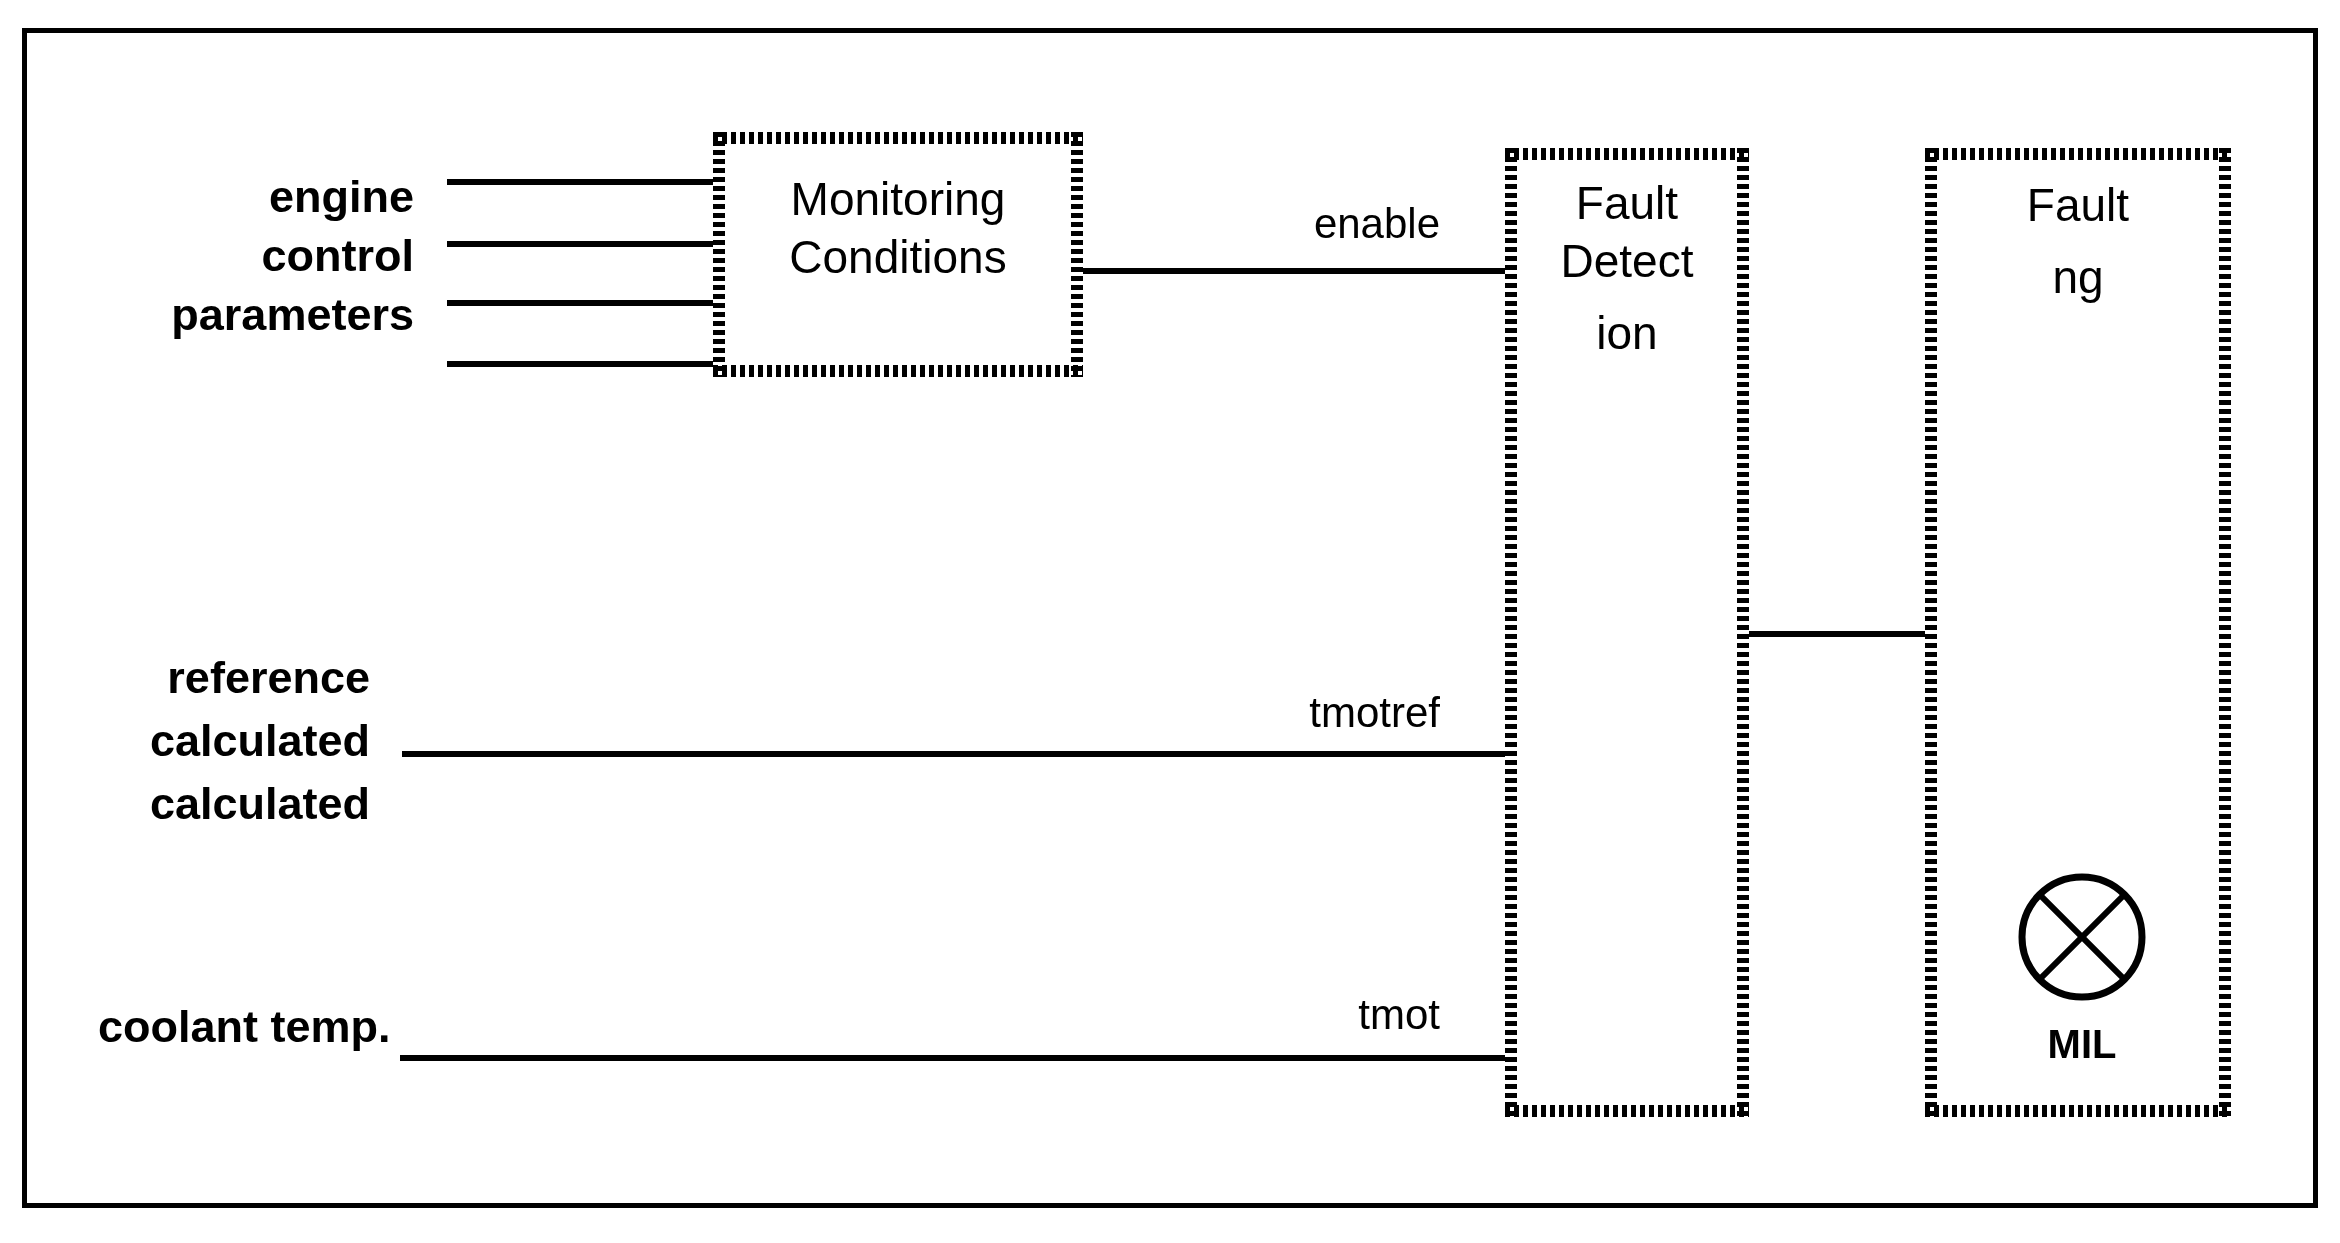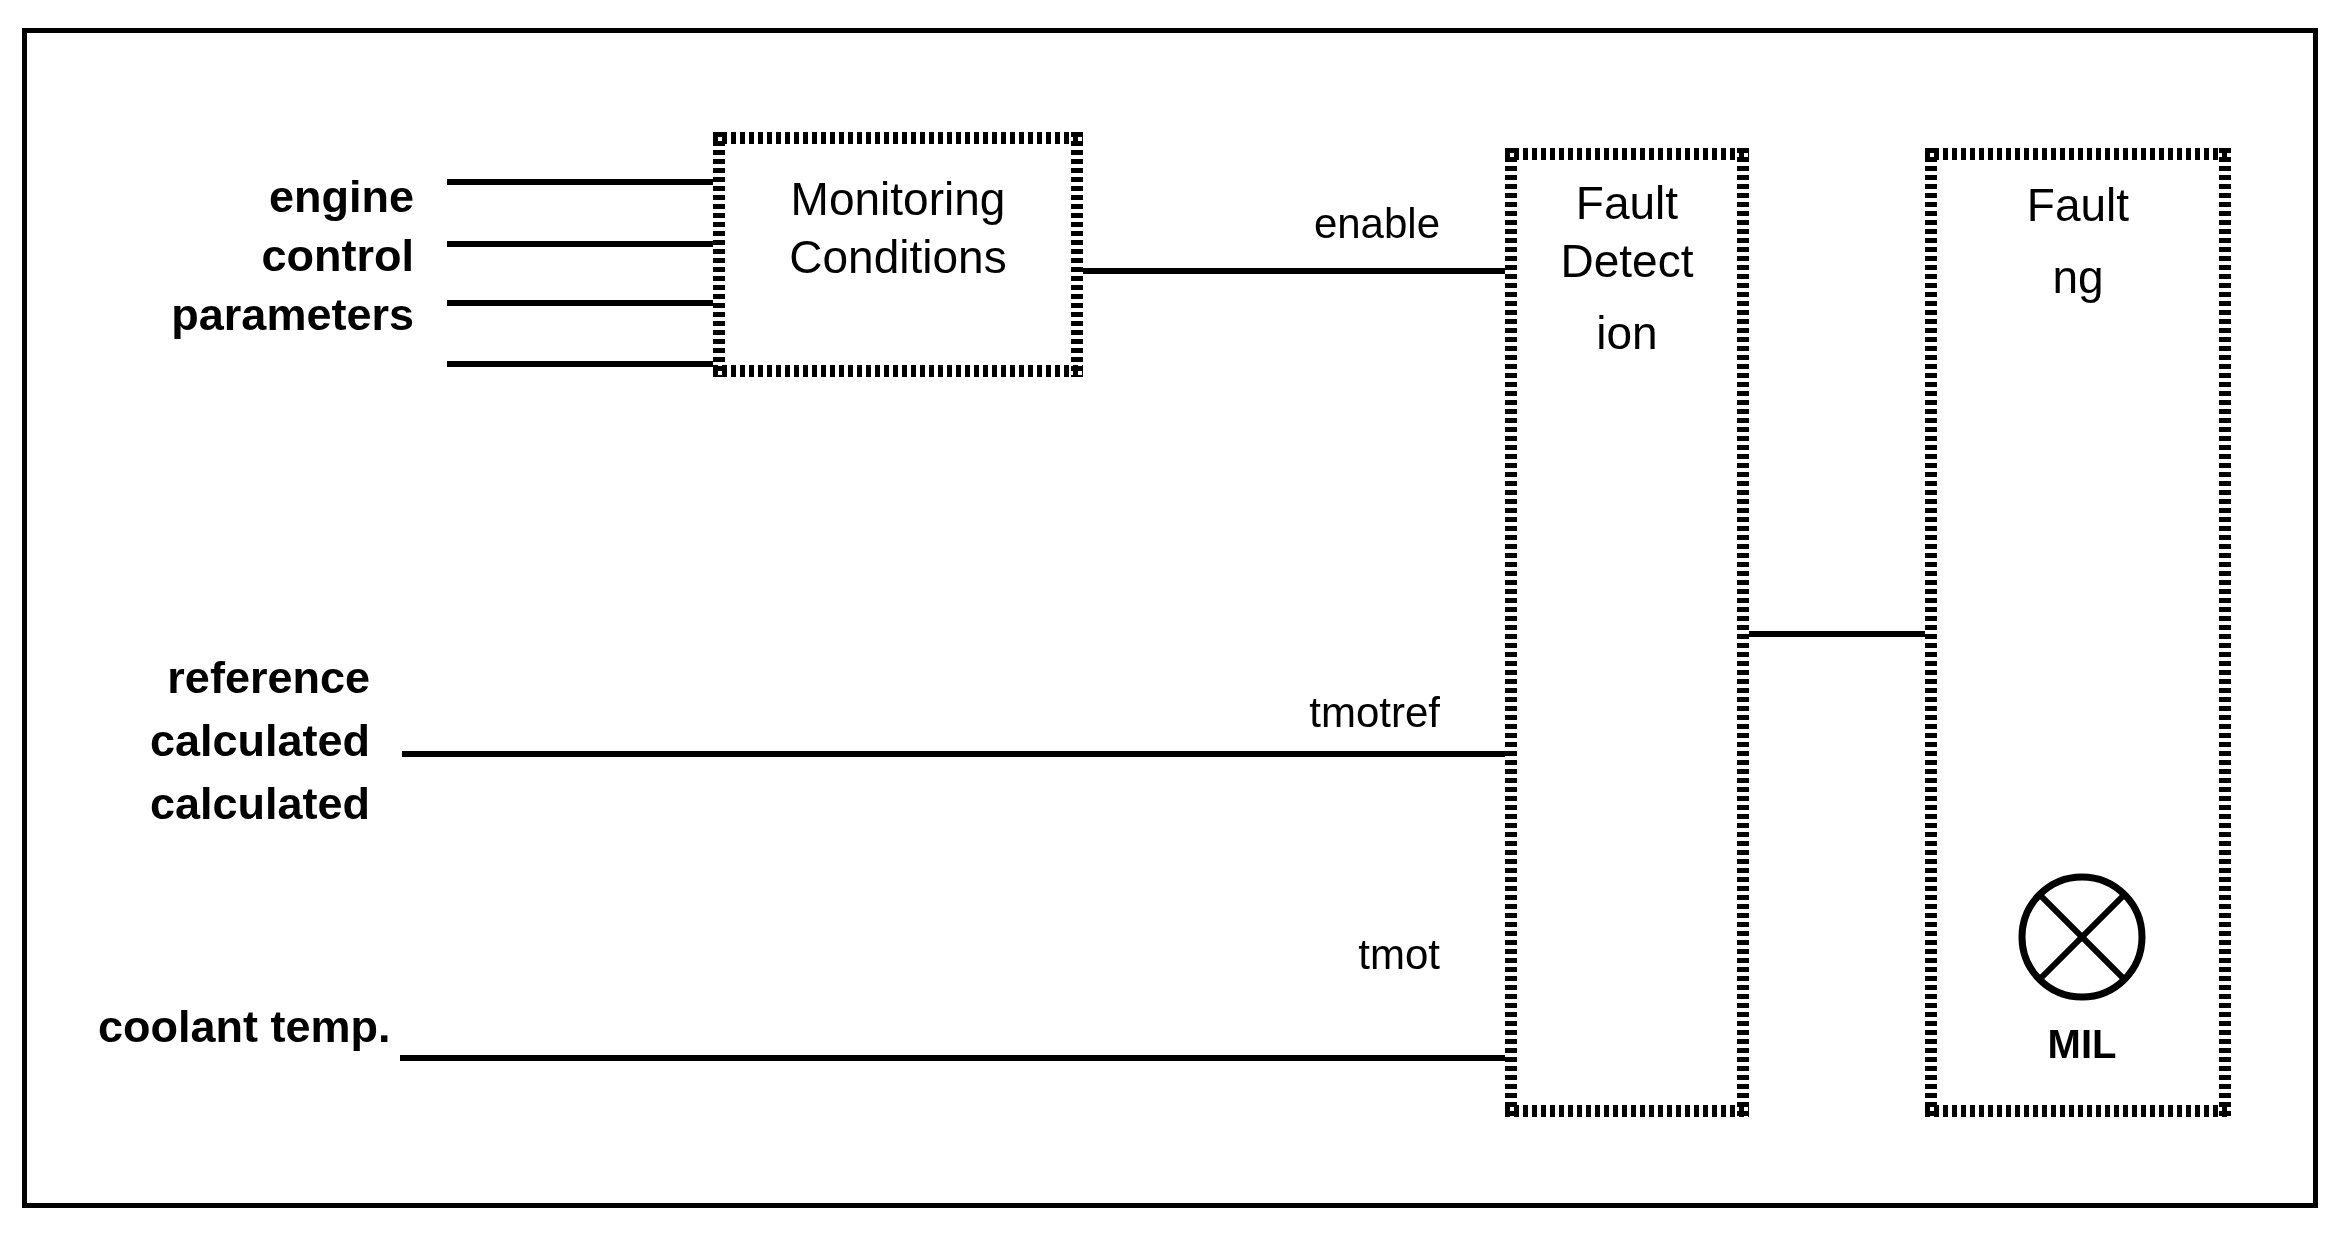--- a/index.html
+++ b/index.html
@@ -69,21 +69,21 @@
   <div class="hline" style="left:447px;top:361px;width:272px;"></div>
 
   <div class="hline" style="left:1082px;top:268px;width:429px;"></div>
   <div class="hline" style="left:402px;top:751px;width:1109px;"></div>
   <div class="hline" style="left:400px;top:1055px;width:1111px;"></div>
   <div class="hline" style="left:1742px;top:631px;width:189px;"></div>
   <div class="hline" style="left:1925px;top:783px;width:306px;"></div>
 
   <div class="sig" style="right:900px;top:201px;">enable</div>
   <div class="sig" style="right:900px;top:690px;">tmotref</div>
-  <div class="sig" style="right:900px;top:932px;margin-left:13px;">tmot</div>
+  <div class="sig" style="right:900px;top:992px;margin-left:13px;">tmot</div>
 
   <div class="tickbox" style="left:713px;top:132px;width:370px;height:245px;">
     <i class="e et"></i>
     <i class="e eb"></i>
     <i class="e el"></i>
     <i class="e er"></i>
     <div class="btitle" style="padding-top:38px;">
       <div>Monitoring</div>
       <div>Conditions</div>
     </div>

